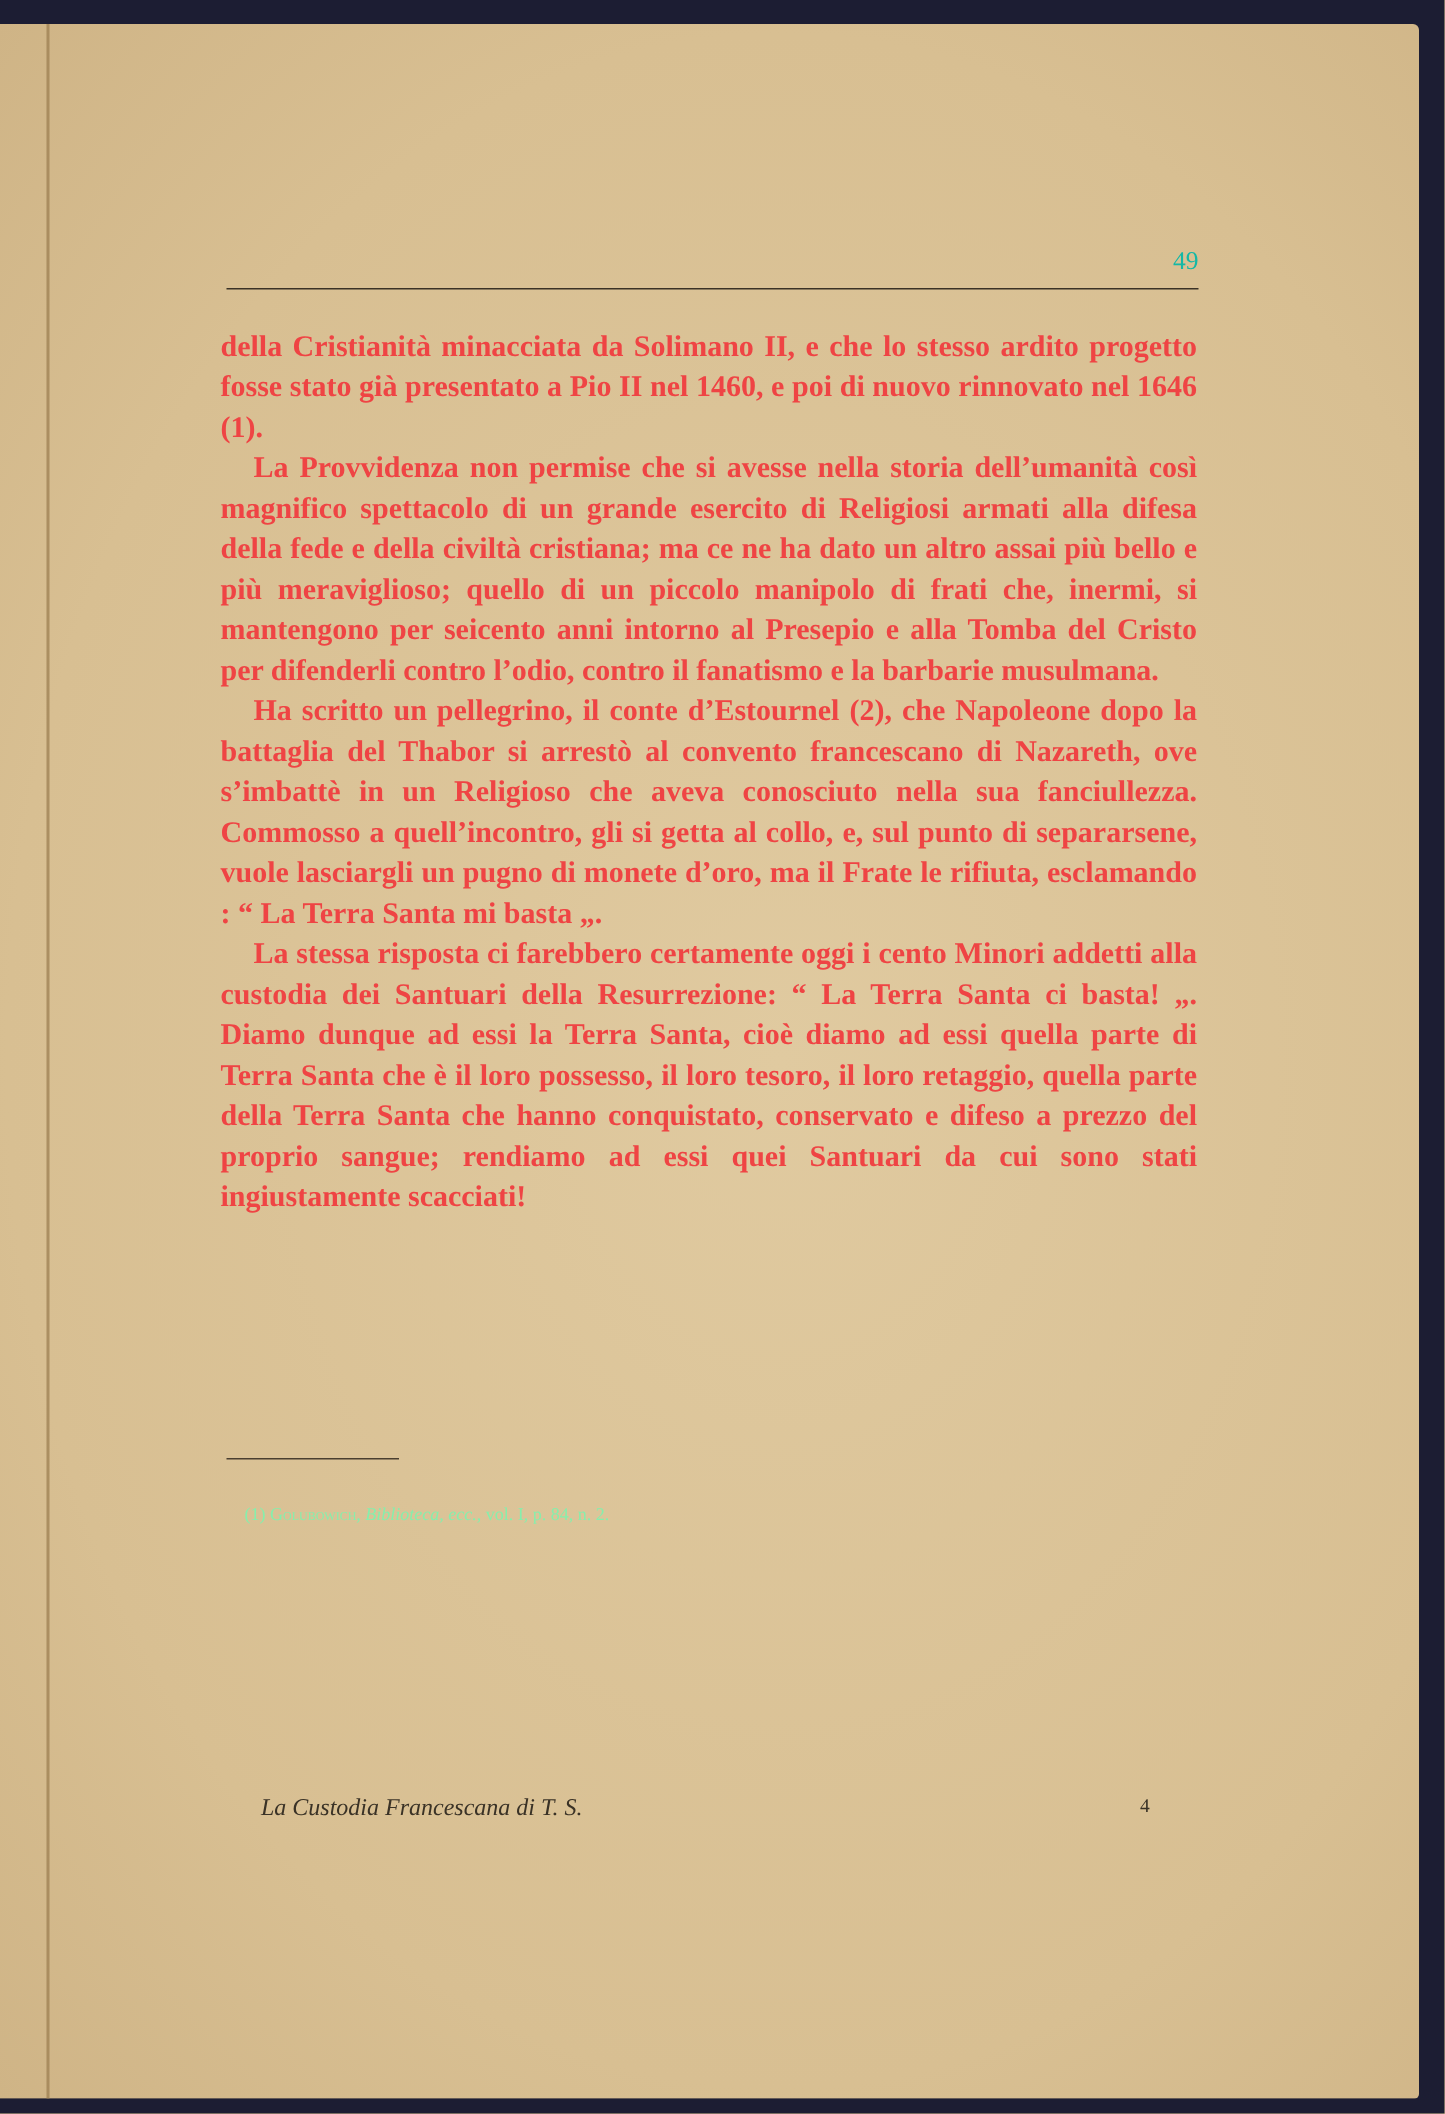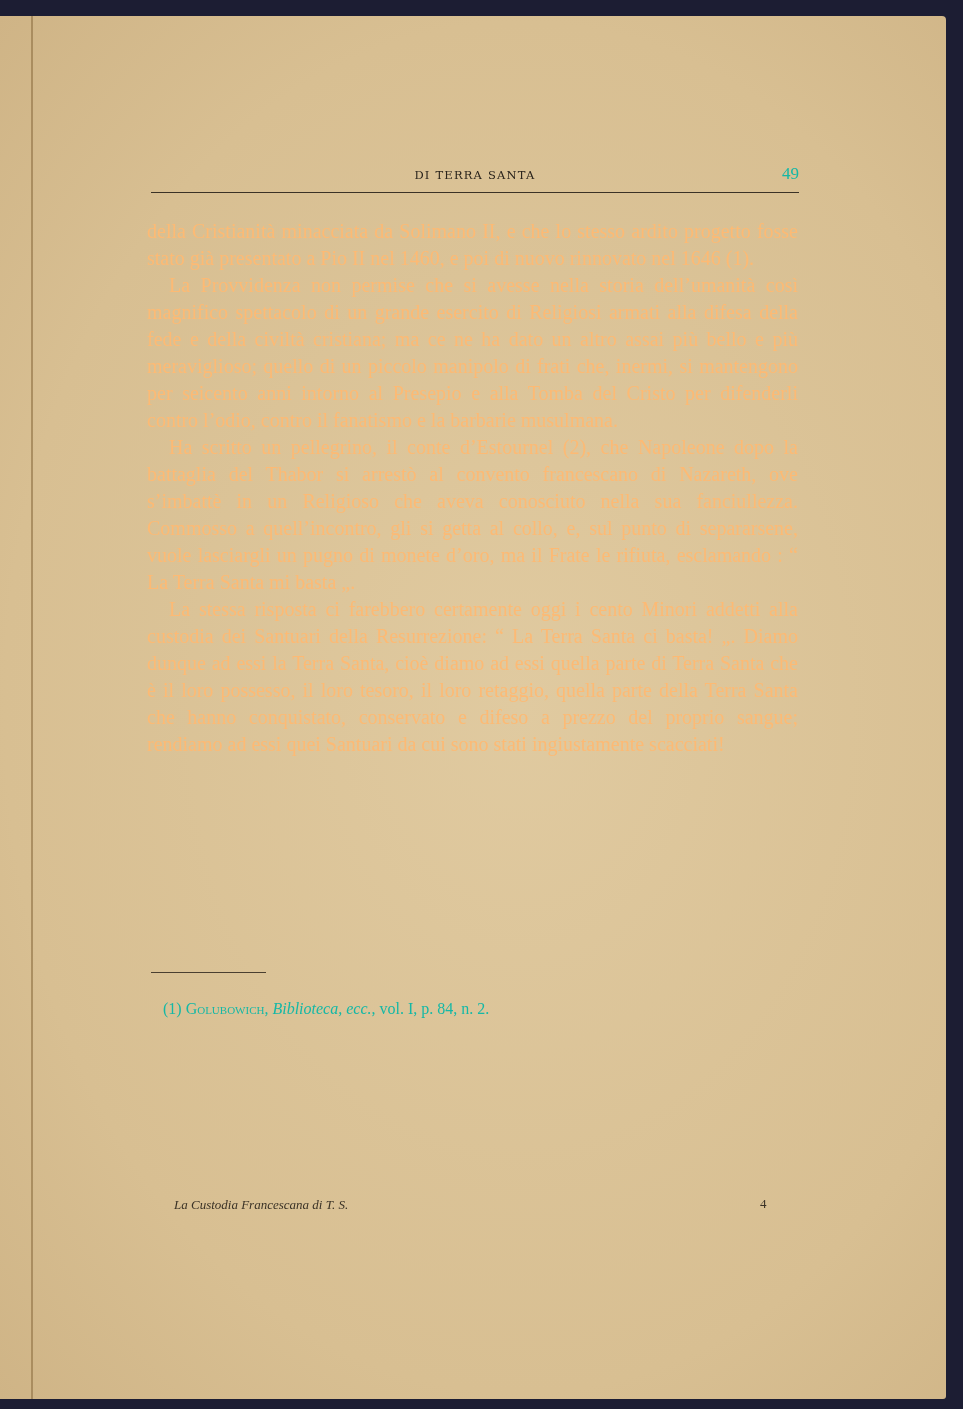--- a/index.html
+++ b/index.html
@@ -30,53 +30,52 @@
     position: absolute; right: 0; top: 0; font-size: 17px; color: #14b8a6;
     font-family: "Liberation Serif", serif;
   }
   .header-rule {
     position: absolute; left: 151px; top: 192px; width: 648px; height: 1px;
     background: #3b3226;
   }
   .body-text {
     position: absolute; left: 147px; top: 218px; width: 651px;
     font-family: "Liberation Serif", serif; font-size: 20px; line-height: 27px;
-    color: #fdba74; text-align: justify; transform: scaleX(1.0);
+    color: #ef4444; text-align: justify; transform: scaleX(1.0); font-weight: bold;
   }
   .body-text p { margin: 0; text-indent: 22px; }
   .body-text p.cont { text-indent: 0; }
   .fn-rule {
     position: absolute; left: 151px; top: 972px; width: 115px; height: 1px;
     background: #4a3f30;
   }
   .footnotes {
     position: absolute; left: 147px; top: 998px; width: 660px;
-    font-family: "Liberation Serif", serif; font-size: 16px; line-height: 22px;
-    color: #14b8a6; text-align: justify;
+    font-family: "Liberation Serif", serif; font-size: 12px; line-height: 22px;
+    color: #86efac; text-align: justify;
   }
   .footnotes p { margin: 0; text-indent: 16px; }
   .sc { font-variant: small-caps; }
   .it { font-style: italic; }
   .signature {
     position: absolute; left: 174px; top: 1197px; font-style: italic;
-    font-family: "Liberation Serif", serif; font-size: 13px; color: #3a3226;
+    font-family: "Liberation Serif", serif; font-size: 16px; color: #3a3226;
   }
   .signature-mark {
     position: absolute; left: 760px; top: 1196px;
     font-family: "Liberation Serif", serif; font-size: 13px; color: #3a3226;
   }
 </style>
 </head>
 <body>
 
 <div class="page"></div>
 <div class="fold"></div>
 
 <div class="header">
-  <span class="running-head">DI TERRA SANTA</span>
   <span class="page-number">49</span>
 </div>
 <div class="header-rule"></div>
 
 <div class="body-text">
   <p class="cont">della Cristianità minacciata da Solimano II, e che lo stesso ardito progetto fosse stato già presentato a Pio II nel 1460, e poi di nuovo rinnovato nel 1646 (1).</p>
   <p>La Provvidenza non permise che si avesse nella storia dell’umanità così magnifico spettacolo di un grande esercito di Religiosi armati alla difesa della fede e della civiltà cristiana; ma ce ne ha dato un altro assai più bello e più meraviglioso; quello di un piccolo manipolo di frati che, inermi, si mantengono per seicento anni intorno al Presepio e alla Tomba del Cristo per difenderli contro l’odio, contro il fanatismo e la barbarie musulmana.</p>
   <p>Ha scritto un pellegrino, il conte d’Estournel (2), che Napoleone dopo la battaglia del Thabor si arrestò al convento francescano di Nazareth, ove s’imbattè in un Religioso che aveva conosciuto nella sua fanciullezza. Commosso a quell’incontro, gli si getta al collo, e, sul punto di separarsene, vuole lasciargli un pugno di monete d’oro, ma il Frate le rifiuta, esclamando : “ La Terra Santa mi basta „.</p>
   <p>La stessa risposta ci farebbero certamente oggi i cento Minori addetti alla custodia dei Santuari della Resurrezione: “ La Terra Santa ci basta! „. Diamo dunque ad essi la Terra Santa, cioè diamo ad essi quella parte di Terra Santa che è il loro possesso, il loro tesoro, il loro retaggio, quella parte della Terra Santa che hanno conquistato, conservato e difeso a prezzo del proprio sangue; rendiamo ad essi quei Santuari da cui sono stati ingiustamente scacciati!</p>
 </div>

